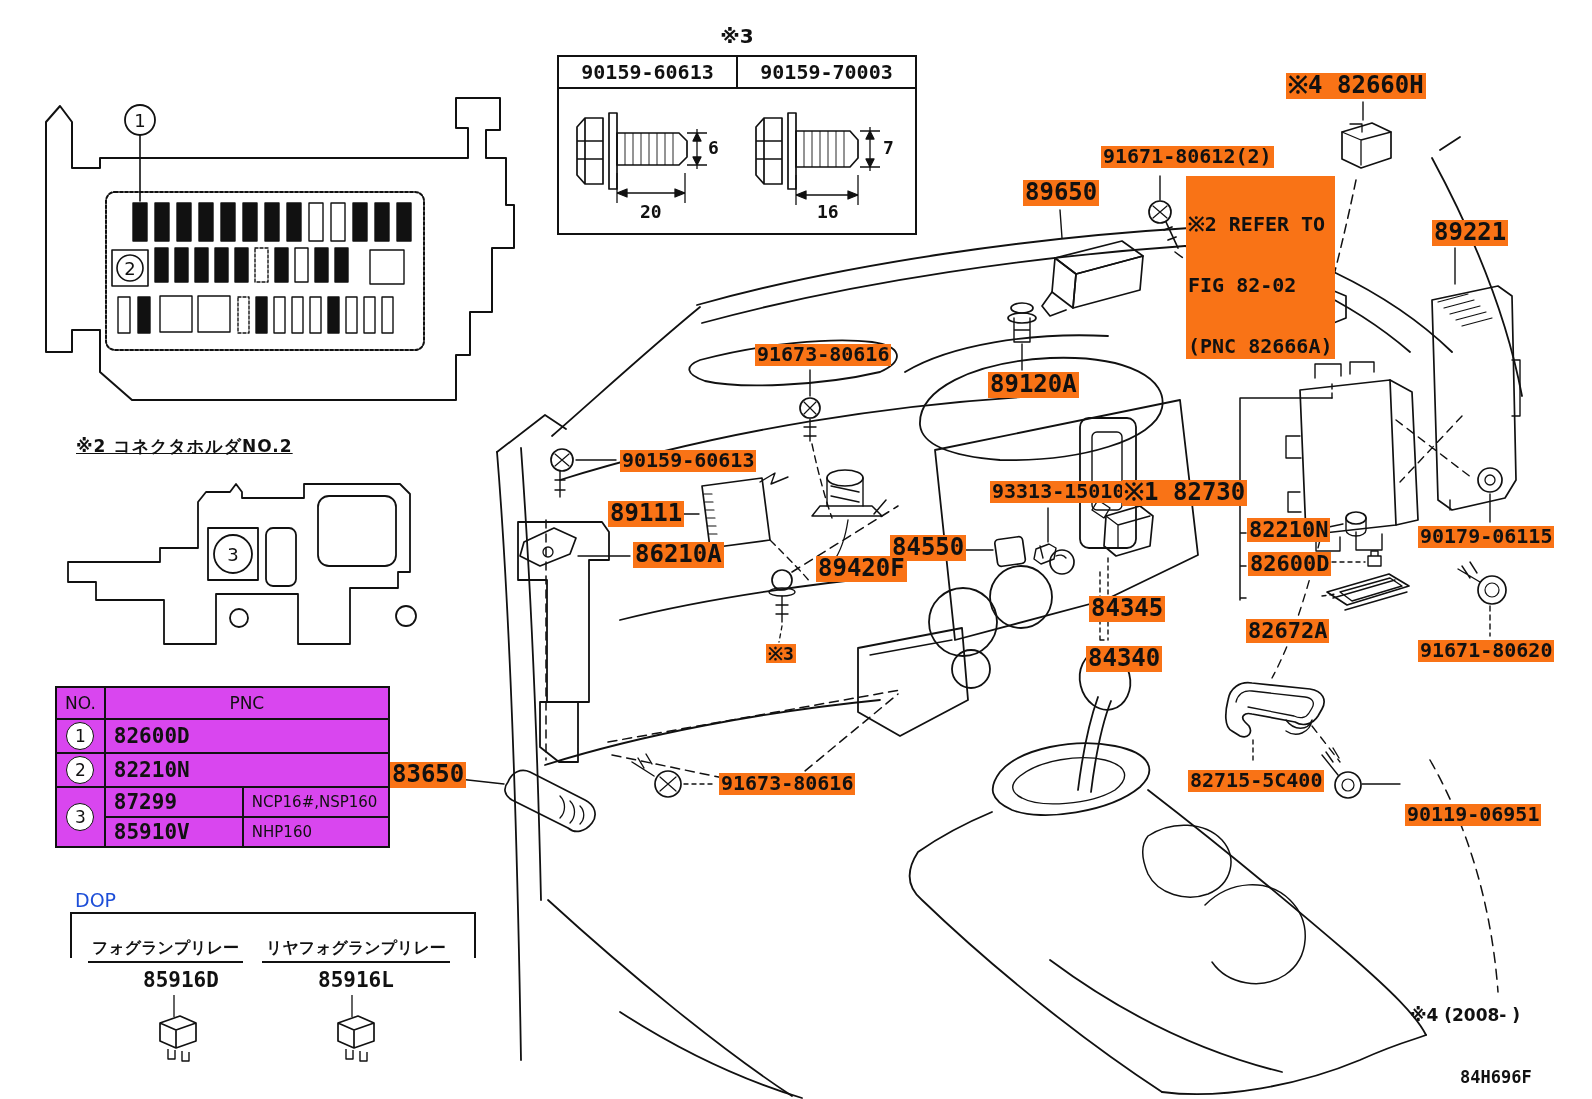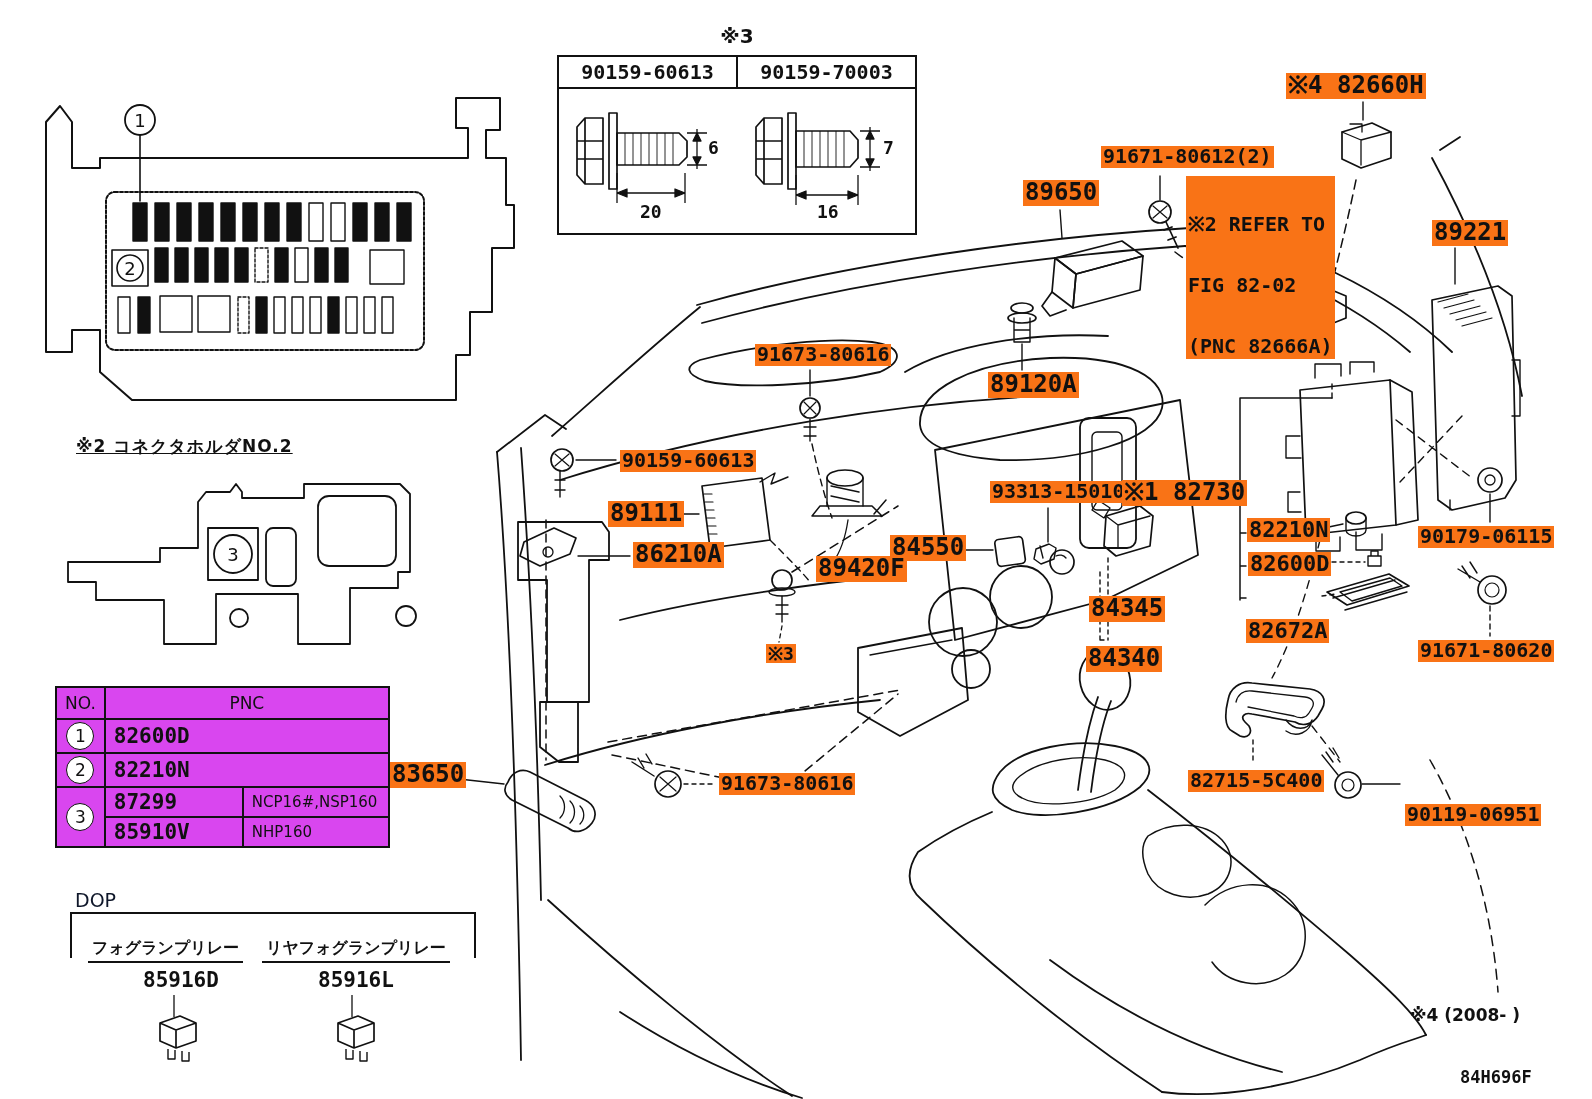--- a/index.html
+++ b/index.html
@@ -24,21 +24,21 @@
   
   .pncTable{position:absolute;left:55px;top:686px;border-collapse:collapse;background:#d946ef;}
   .pncTable td,.pncTable th{border:2px solid #111;font-family:"DejaVu Sans Mono",monospace;color:#111;
       padding:2px 8px;vertical-align:middle;}
   .pncTable th{font:400 17px "DejaVu Sans",sans-serif;font-weight:400;height:26px;}
   .pncTable .pn{font-size:21px;font-weight:700;width:120px;}
   .pncTable .app{font:400 15px "DejaVu Sans",sans-serif;width:128px;}
   .circle{display:inline-block;width:26px;height:26px;border:1.8px solid #111;border-radius:50%;
       text-align:center;font:400 17px "DejaVu Sans",sans-serif;line-height:26px;background:#fff;}
   
-  .dopTitle{position:absolute;left:75px;top:889px;font:400 19px "DejaVu Sans",sans-serif;color:#0f172a;}
+  .dopTitle{position:absolute;left:75px;top:889px;font:400 19px "DejaVu Sans",sans-serif;color:#1d4ed8;}
   .dopBracket{position:absolute;left:70px;top:912px;width:402px;height:44px;
       border-top:2px solid #111;border-left:2px solid #111;border-right:2px solid #111;}
   .dopLbl{position:absolute;font:700 16px "DejaVu Sans",sans-serif;color:#111;
       border-bottom:2px solid #111;padding:0 4px 2px 4px;white-space:nowrap;}
   .dopPn{position:absolute;font:700 21px "DejaVu Sans Mono",monospace;color:#111;}
 </style>
 </head>
 <body>
 
 <div id="stage">

